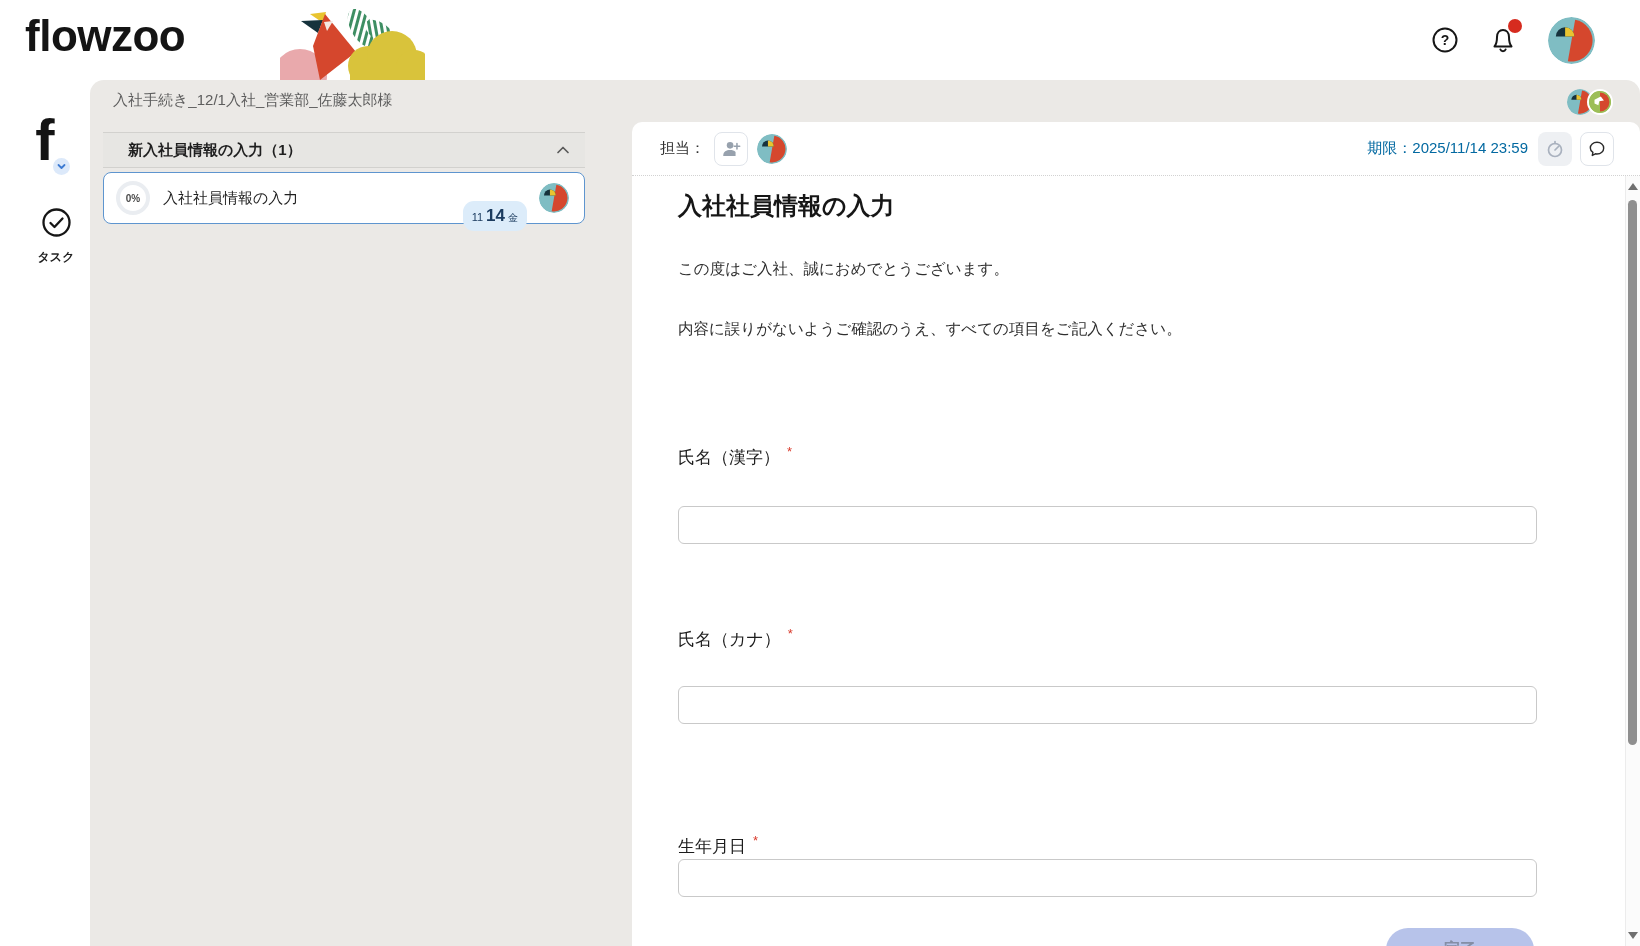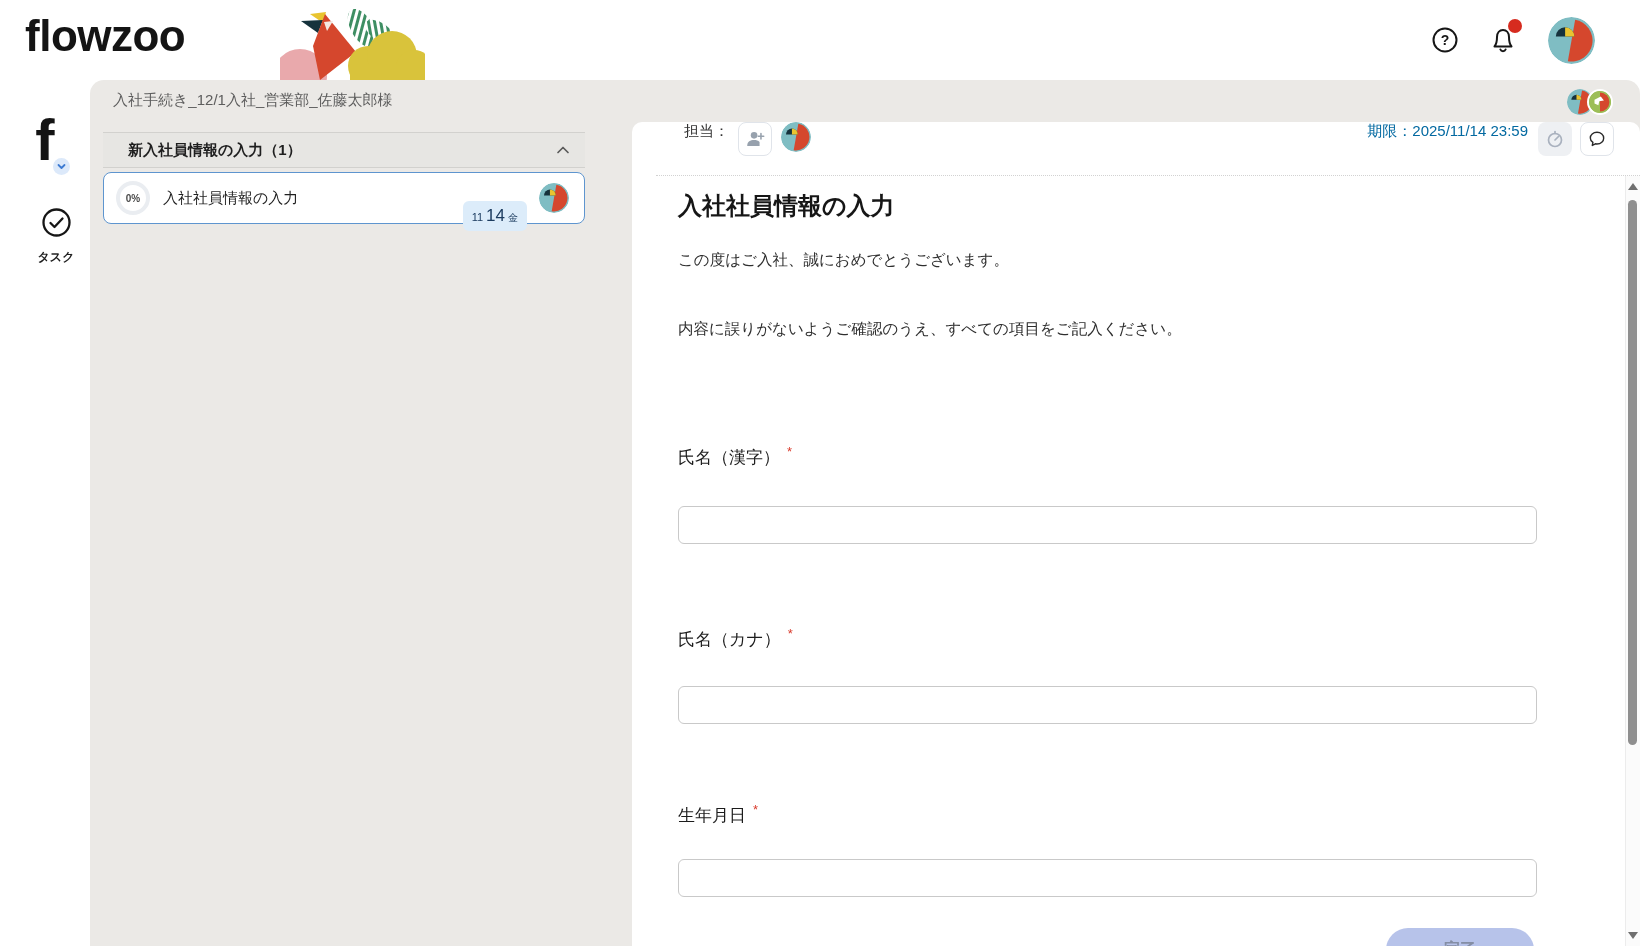--- a/index.html
+++ b/index.html
@@ -29,48 +29,48 @@
   .ws-avatars { position:absolute; right:27px; top:9px; display:flex; }
   .ws-avatars .av { width:26px; height:26px; border-radius:50%; }
   .ws-avatars .av + .av { margin-left:-6px; }
 
   
   .task-header { position:absolute; left:13px; top:52px; width:482px; height:36px; background:#E7E6E3; border-top:1px solid #D2D1CE; border-bottom:1px solid #D2D1CE; display:flex; align-items:center; padding:0 13px 0 25px; }
   .task-header-title { font-size:15px; font-weight:bold; color:#1f1f1f; flex:1; }
   .task-card { position:absolute; left:13px; top:92px; width:482px; height:52px; background:#fff; border:1px solid #5E95CF; border-radius:8px; display:flex; align-items:center; padding:0 15px 0 12px; }
   .progress-ring { width:34px; height:34px; border-radius:50%; border:4px solid #EAEDF1; background:#fff; display:flex; align-items:center; justify-content:center; font-size:10px; font-weight:bold; color:#4a4a4a; }
   .task-card-title { margin-left:13px; font-size:15px; color:#1f1f1f; flex:1; }
-  .date-badge { display:flex; align-items:baseline; background:#DCECFA; border-radius:6px; padding:5px 9px; color:#1C3C60; margin-right:12px;margin-top:36px; }
+  .date-badge { display:flex; align-items:baseline; background:#DCECFA; border-radius:11px; padding:5px 9px; color:#1C3C60; margin-right:12px;margin-top:36px; }
   .date-badge .m { font-size:11px; }
-  .date-badge .d { font-size:17px; font-weight:normal; margin-left:3px; }
+  .date-badge .d { font-size:17px; font-weight:bold; margin-left:3px; }
   .date-badge .w { font-size:10px; margin-left:3px; }
   .card-avatar { width:30px; height:30px; border-radius:50%; }
 
   
   .main { position:absolute; left:542px; top:42px; right:0; bottom:0; background:#fff; border-radius:10px 10px 0 0; }
-  .assign-bar { position:absolute; left:0; top:0; right:0; height:54px; border-bottom:1px dotted #D2D2D2; display:flex; padding:0 26px 0 28px;margin-left:24px; }
+  .assign-bar { position:absolute; left:0; top:0; right:0; height:54px; border-bottom:1px dotted #D2D2D2; display:flex; align-items:center; padding:0 26px 0 28px; }
   .assign-label { font-size:15px; color:#333; }
   .add-assignee { width:34px; height:34px; border:1px solid #E0E4EA; border-radius:8px; background:#fff; margin-left:9px; display:flex; align-items:center; justify-content:center; cursor:pointer; }
   .assign-avatar { width:30px; height:30px; border-radius:50%; margin-left:9px; }
   .bar-spacer { flex:1; }
   .deadline { font-size:15px; color:#0369a1; margin-right:10px; }
   .timer-btn { width:34px; height:34px; border:none; border-radius:8px; background:#EEF0F3; display:flex; align-items:center; justify-content:center; cursor:pointer; }
   .comment-btn { width:34px; height:34px; border:1px solid #E0E4EA; border-radius:8px; background:#fff; margin-left:8px; display:flex; align-items:center; justify-content:center; cursor:pointer; }
 
   .main-title { position:absolute; left:46px; top:68px; font-size:24px; font-weight:bold; color:#161616; }
   .intro { position:absolute; left:46px; font-size:15.5px; line-height:22.5px; color:#2e2e2e; }
-  .intro.p1 { top:127px; }
+  .intro.p1 { top:136px; }
   .intro.p2 { top:196px; }
 
   .field-label { position:absolute; left:46px; font-size:17px; color:#1c1c1c; }
   .req { color:#D93A2B; font-size:13px; position:relative; top:-7px; margin-left:7px; }
   .field-input { position:absolute; left:46px; width:859px; height:38px; border:1px solid #C9C9C9; border-radius:6px; background:#fff; font-size:15px; padding:0 10px; color:#222; }
   .lbl1 { top:324px; } .inp1 { top:384px; }
   .lbl2 { top:506px; } .inp2 { top:564px; }
-  .lbl3 { top:682px; } .inp3 { top:737px; }
+  .lbl3 { top:713px; } .inp3 { top:737px; }
 
   .submit-btn { position:absolute; top:806px; right:106px; width:148px; height:44px; border:none; border-radius:22px; background:#B7C3EA; color:#848EA5; font-size:16px; font-weight:bold; cursor:pointer; font-family:inherit; display:flex; justify-content:center; align-items:flex-start; padding-top:11px; }
 
   
   .scrollbar { position:absolute; right:0; top:54px; width:15px; bottom:0; background:#FBFBFB; border-left:1px solid #ECECEC; }
   .sb-up { position:absolute; top:7px; left:2px; width:0; height:0; border-left:5px solid transparent; border-right:5px solid transparent; border-bottom:7px solid #6f6f6f; }
   .sb-down { position:absolute; bottom:7px; left:2px; width:0; height:0; border-left:5px solid transparent; border-right:5px solid transparent; border-top:7px solid #6f6f6f; }
   .sb-thumb { position:absolute; left:2px; top:24px; width:9px; height:545px; background:#8F8F8F; border-radius:5px; }
 </style>
 </head>

